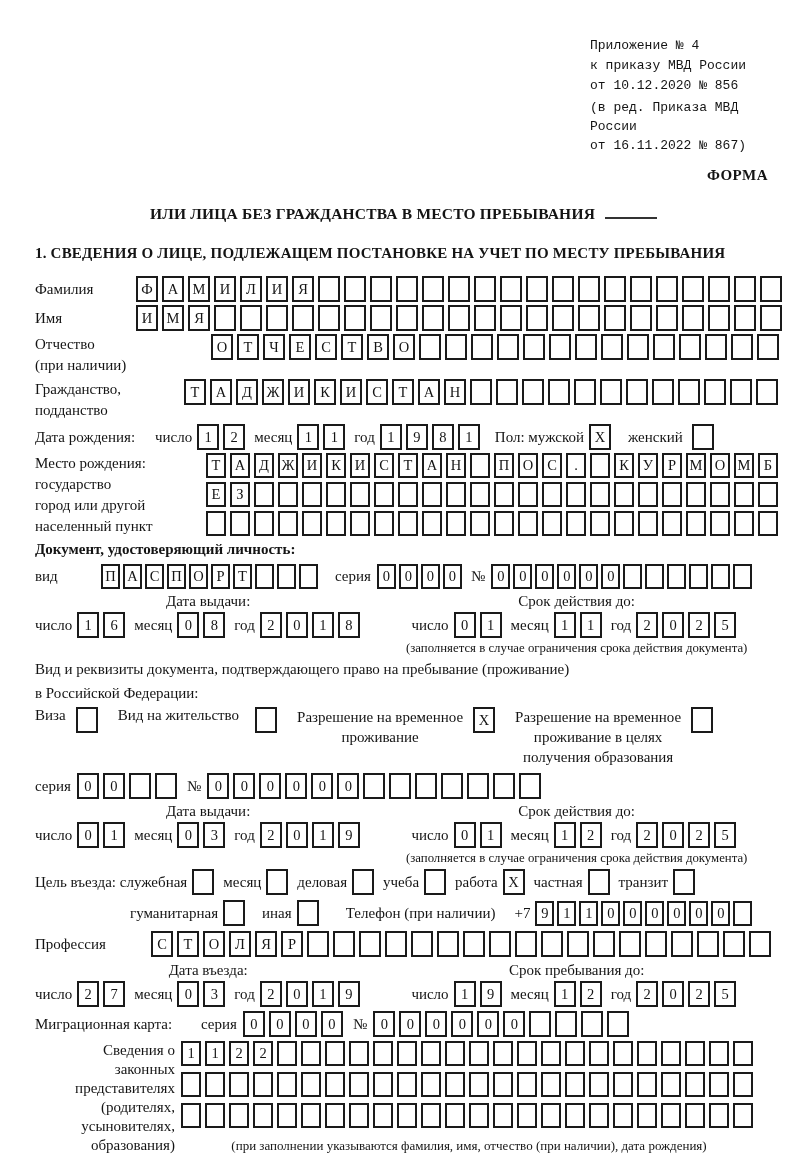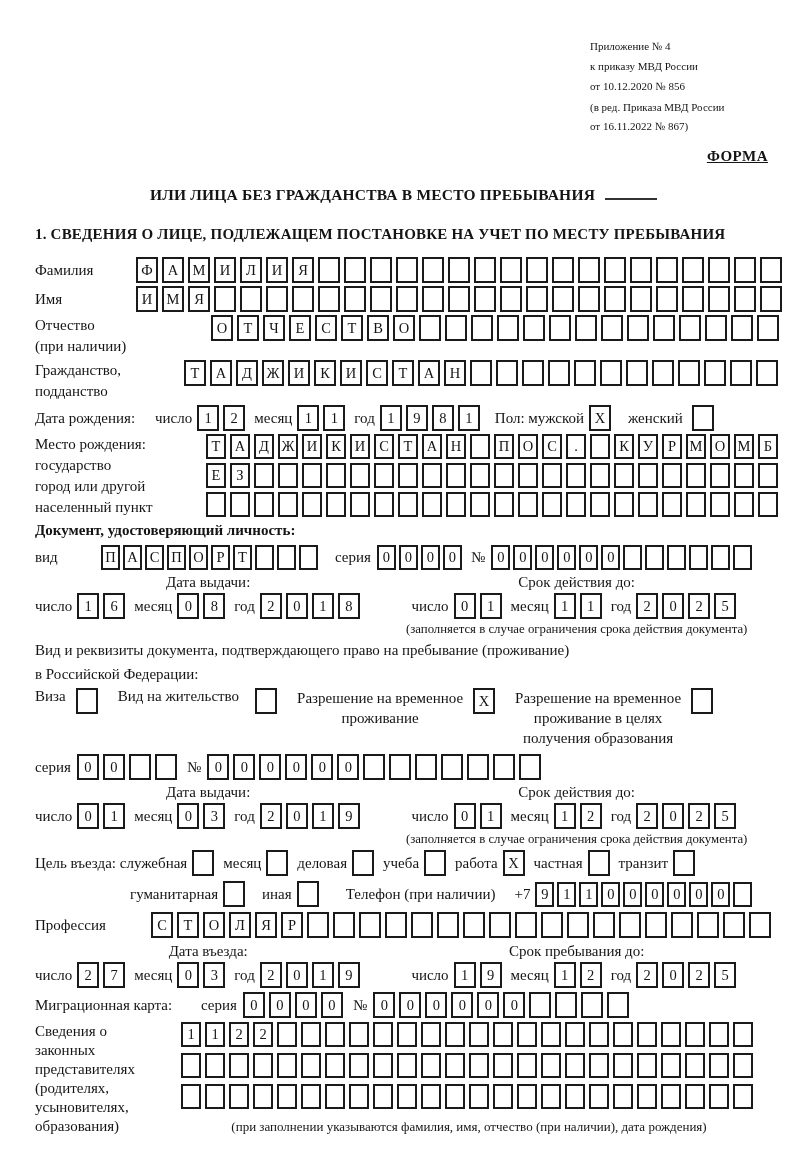--- a/index.html
+++ b/index.html
@@ -1,35 +1,35 @@
 <!DOCTYPE html>
 <html><head>
 <meta charset="utf-8">
 <style>
   html,body{margin:0;padding:0;background:#fff;}
   .page{
     position:relative;width:800px;height:1163px;background:#fff;color:#141414;
     font-family:"Liberation Serif","DejaVu Serif",serif;font-size:15px;
     box-sizing:border-box;padding:36px 28px 0 35px;overflow:hidden;
   }
-  .appendix{width:182px;margin-left:auto;font-size:11px;line-height:20px;}
+  .appendix{width:182px;margin-left:auto;font-size:13px;line-height:20px;font-family:Liberation Mono, monospace;}
   .appendix .note{margin-top:2px;line-height:19px;}
-  .form-word{text-align:right;font-weight:bold;margin-top:12px;font-size:15px;padding-right:4px;letter-spacing:.5px;text-decoration:underline;}
+  .form-word{text-align:right;font-weight:bold;margin-top:12px;font-size:15px;padding-right:4px;letter-spacing:.5px;}
   .title{text-align:center;font-weight:bold;font-size:15.5px;line-height:23px;margin-top:18px;letter-spacing:.2px;}
   .blank-line{display:inline-block;width:52px;border-bottom:2px solid #333;margin-left:10px;vertical-align:baseline;}
   .section-heading{font-weight:bold;font-size:15px;margin-top:20px;letter-spacing:.2px;}
   .rows{margin-top:14px;}
   .row{display:flex;align-items:center;margin-bottom:3px;white-space:nowrap;column-gap:6px;}
   .row.top{align-items:flex-start;}
   .row.g5{column-gap:5px;}
   .lbl{flex:none;}
   .lblcol{display:flex;flex-direction:column;flex:none;line-height:21px;}
   .lblcol.tight{line-height:19px;}
   .lblcol.ctr{text-align:center;line-height:20px;}
-  .w95{width:95px;} .w110{width:110px;} .w115{width:115px;} .w140{width:140px;}
+  .w95{width:95px;} .w110{width:110px;} .w115{width:115px;} .w140{width:140px;align-items:flex-end;}
   .w143{width:143px;} .w150{width:150px;} .w165{width:165px;} .w170{width:170px;} .w28{width:28px;}
   .cells{display:inline-flex;flex:none;}
   .cell{
     box-sizing:border-box;flex:none;width:22px;height:26px;margin-right:4px;
     border:2px solid #1a1a1a;background:#fff;display:inline-flex;align-items:center;justify-content:center;
     font-size:14.5px;line-height:1;
   }
   .sm .cell{width:19px;height:25px;margin-right:3px;}
   .md .cell{width:20px;height:25px;margin-right:4px;}
   .stack{display:flex;flex-direction:column;row-gap:4px;}

